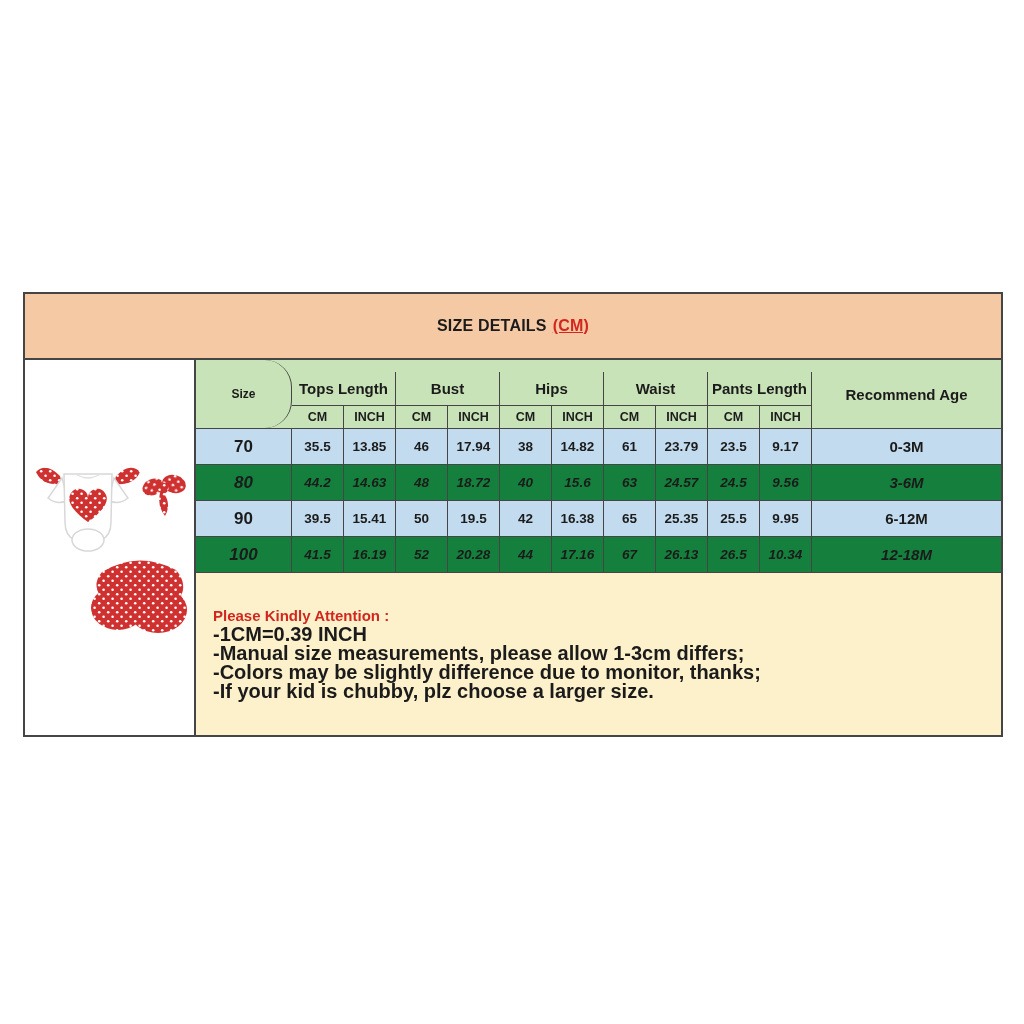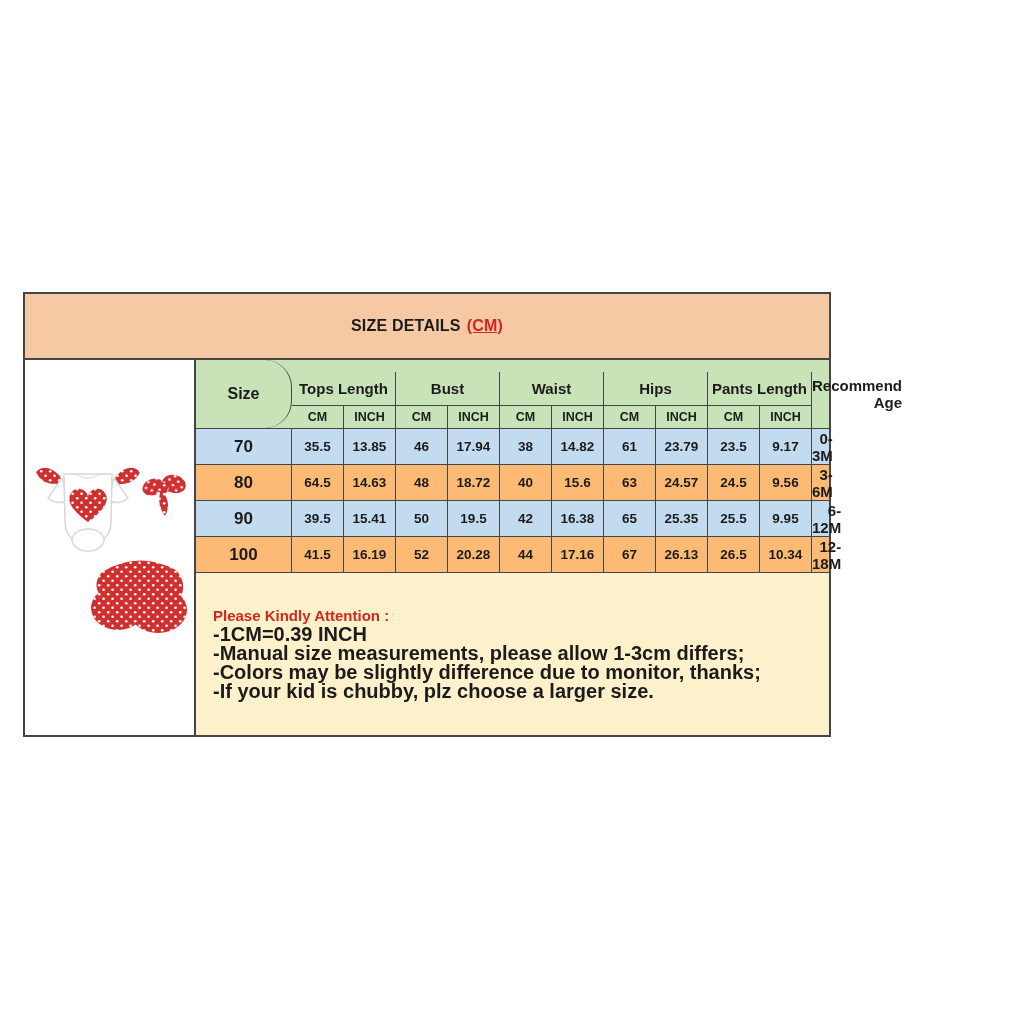--- a/index.html
+++ b/index.html
@@ -2,21 +2,21 @@
 <html><head>
 <meta charset="utf-8">
 <style>
   html,body{margin:0;padding:0;background:#ffffff;}
   .stage{
     position:relative;width:1024px;height:1024px;background:#ffffff;
     font-family:"Liberation Sans",sans-serif;font-weight:700;color:#1b1b1b;
     overflow:hidden;
   }
   .chart{
-    position:absolute;left:23px;top:292px;width:808px;height:445px;
+    position:absolute;left:23px;top:292px;width:980px;height:445px;
     border:2px solid #454545;box-sizing:border-box;
     display:flex;flex-direction:column;background:#fff;
   }
   .title-bar{
     height:64px;flex:0 0 64px;background:#F6C9A5;
     display:flex;align-items:center;justify-content:center;
     font-size:16px;border-bottom:2px solid #454545;letter-spacing:.2px;
   }
   .title-unit{color:#D2271F;text-decoration:underline;margin-left:6px;}
   .tbl-body{flex:1;display:flex;min-height:0;}
@@ -24,30 +24,30 @@
     width:171px;flex:0 0 171px;background:#fff;border-right:2px solid #454545;
     box-sizing:border-box;position:relative;
   }
   .product-cell svg{position:absolute;left:5px;top:100px;}
   .data-col{flex:1;display:flex;flex-direction:column;min-width:0;}
   .hdr{display:flex;height:68px;flex:0 0 68px;background:#C9E3B8;border-bottom:1.5px solid #454545;}
   .cell{box-sizing:border-box;display:flex;align-items:center;justify-content:center;}
   .br{border-right:1.5px solid #454545;}
   .size-col{width:96px;flex:0 0 96px;}
   .age-col{flex:1;text-align:right;}
-  .hdr-size{font-size:16px;border-radius:27px;}
+  .hdr-size{font-size:12px;border-radius:27px;}
   .hdr-age{font-size:15px;}
   .mid{width:520px;flex:0 0 520px;display:flex;flex-direction:column;}
   .mid-top{height:45px;flex:0 0 45px;display:flex;border-bottom:1.5px solid #454545;}
   .gcell{width:104px;flex:0 0 104px;font-size:15px;margin-top:12px;}
   .mid-bot{flex:1;display:flex;}
   .ucell{width:52px;flex:0 0 52px;font-size:12.5px;}
   .t-row{display:flex;height:35px;flex:0 0 35px;border-bottom:1.5px solid #454545;}
   .row-blue{background:#C2DBEE;}
-  .row-peach{background:#fdba74;}
+  .row-peach{background:#15803d;font-style:italic;}
   .size-val{font-size:17px;}
   .vcell{width:52px;flex:0 0 52px;font-size:13.5px;}
   .age-val{font-size:15px;}
   .note-row{
     height:29px;flex:0 0 29px;background:#C9E3B8;border-bottom:1.5px solid #454545;
     display:flex;align-items:center;justify-content:center;font-size:14px;
   }
   .attn{flex:1;background:#FCF1CB;padding:33px 10px 0 17px;box-sizing:border-box;}
   .attn-title{color:#D2271F;font-size:15px;line-height:19px;}
   .attn-line{font-size:20px;line-height:19px;}
@@ -106,22 +106,22 @@
       </div>
 
       <div class="data-col">
 
         <div class="hdr">
           <div class="cell size-col hdr-size br">Size</div>
           <div class="mid">
             <div class="mid-top">
               <div class="cell gcell br">Tops Length</div>
               <div class="cell gcell br">Bust</div>
+              <div class="cell gcell br">Hips</div>
               <div class="cell gcell br">Waist</div>
-              <div class="cell gcell br">Hips</div>
               <div class="cell gcell br">Pants Length</div>
             </div>
             <div class="mid-bot">
               <div class="cell ucell br">CM</div>
               <div class="cell ucell br">INCH</div>
               <div class="cell ucell br">CM</div>
               <div class="cell ucell br">INCH</div>
               <div class="cell ucell br">CM</div>
               <div class="cell ucell br">INCH</div>
               <div class="cell ucell br">CM</div>
@@ -143,21 +143,21 @@
           <div class="cell vcell br">14.82</div>
           <div class="cell vcell br">61</div>
           <div class="cell vcell br">23.79</div>
           <div class="cell vcell br">23.5</div>
           <div class="cell vcell br">9.17</div>
           <div class="cell age-col age-val">0-3M</div>
         </div>
 
         <div class="t-row row-peach">
           <div class="cell size-col size-val br">80</div>
-          <div class="cell vcell br">64.5</div>
+          <div class="cell vcell br">44.2</div>
           <div class="cell vcell br">14.63</div>
           <div class="cell vcell br">48</div>
           <div class="cell vcell br">18.72</div>
           <div class="cell vcell br">40</div>
           <div class="cell vcell br">15.6</div>
           <div class="cell vcell br">63</div>
           <div class="cell vcell br">24.57</div>
           <div class="cell vcell br">24.5</div>
           <div class="cell vcell br">9.56</div>
           <div class="cell age-col age-val">3-6M</div>

